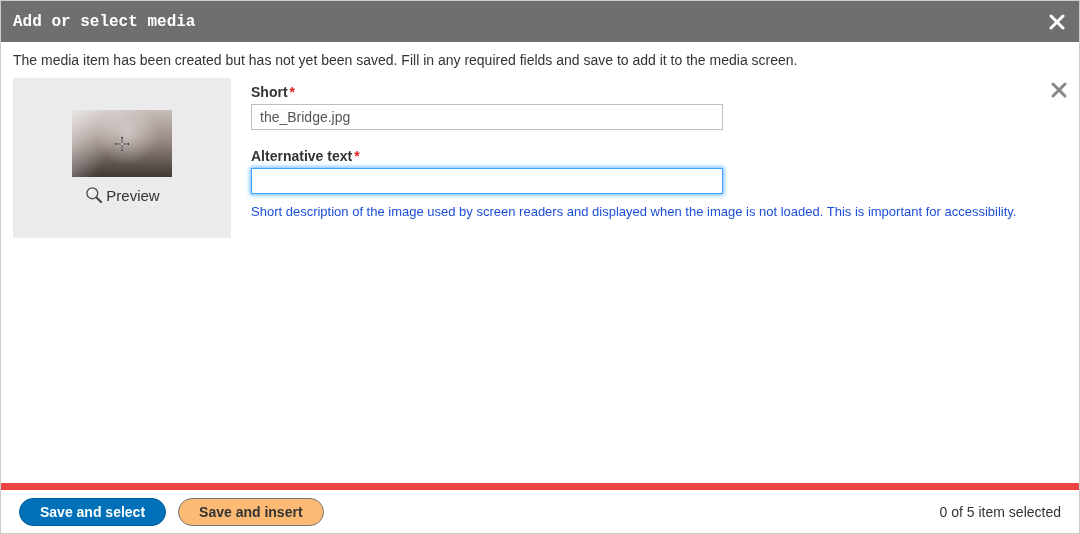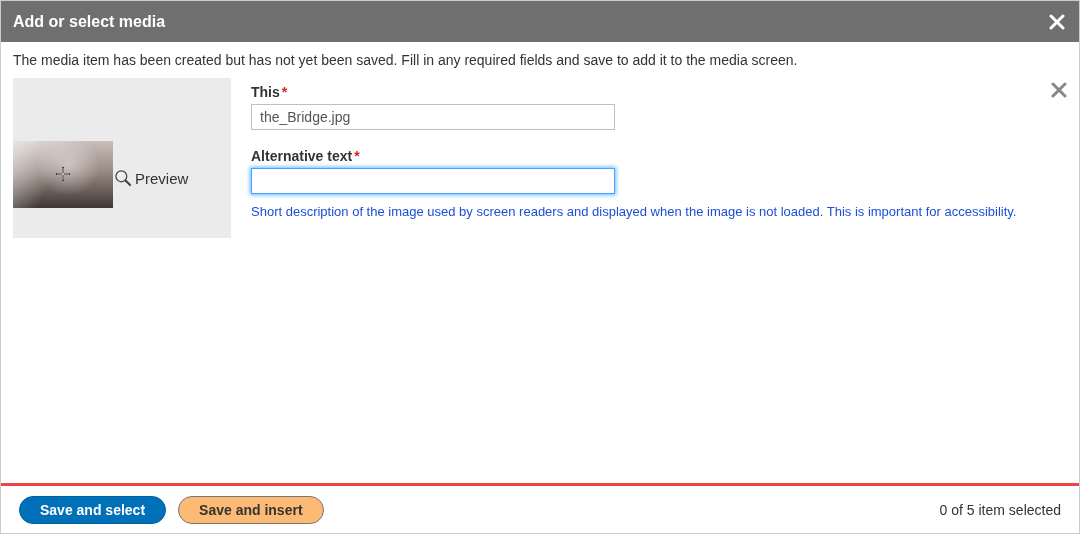--- a/index.html
+++ b/index.html
@@ -25,20 +25,21 @@
       color: #fff;
       height: 41px;
       display: flex;
       align-items: center;
       justify-content: space-between;
       padding: 0 14px 0 12px;
     }
     .header-title {
       font-size: 16px;
       font-weight: 600;
+      font-family: Liberation Mono, monospace;
     }
     .close-btn {
       cursor: pointer;
       display: flex;
       align-items: center;
       justify-content: center;
     }
     .close-btn svg {
       width: 16px;
       height: 16px;
@@ -61,21 +62,21 @@
       align-items: flex-start;
       gap: 20px;
     }
 
     
     .thumb-panel {
       width: 218px;
       height: 160px;
       background: #ebebeb;
       display: flex;
-      flex-direction: row;
+      flex-direction: column;
       align-items: center;
       padding-top: 32px;
       flex-shrink: 0;
     }
     .thumb-img {
       width: 100px;
       height: 67px;
       position: relative;
       overflow: hidden;
       background: #bbb;
@@ -132,21 +133,21 @@
       font-weight: 700;
       font-size: 14px;
       margin-bottom: 4px;
       display: block;
     }
     .req {
       color: #e11d1d;
       margin-left: 2px;
     }
     .field-input {
-      width: 364px;
+      width: 472px;
       height: 26px;
       border: 1px solid #bfbfbf;
       background: #fff;
       font-size: 14px;
       padding: 2px 8px;
       color: #555;
       margin-bottom: 18px;
       outline: none;
     }
     .field-input.focused {
@@ -155,21 +156,21 @@
       margin-bottom: 6px;
     }
     .help-text {
       font-size: 13px;
       color: #1d4ed8;
       margin-top: 4px;
     }
 
     
     .footer {
-      border-top: 3px solid #ef4444;
+      border-top: 7px solid #ef4444;
       height: 50px;
       display: flex;
       align-items: center;
       padding: 0 18px;
       justify-content: space-between;
     }
     .footer-left {
       display: flex;
       gap: 12px;
     }
@@ -239,21 +240,21 @@
     </div>
 
     <div class="form-area">
       <div class="remove-item">
         <svg viewBox="0 0 16 16">
           <path d="M2 2 L14 14 M14 2 L2 14" stroke="#888" stroke-width="3" stroke-linecap="round"></path>
         </svg>
       </div>
 
       <label class="field-label">
-        <span>This</span><span class="req">*</span>
+        <span>Short</span><span class="req">*</span>
       </label>
       <input type="text" class="field-input" value="the_Bridge.jpg" style="">
 
       <label class="field-label">
         <span>Alternative text</span><span class="req">*</span>
       </label>
       <input type="text" class="field-input focused" value="" style="">
       <div class="help-text">Short description of the image used by screen readers and displayed when the image is not loaded. This is important for accessibility.</div>
     </div>
 

